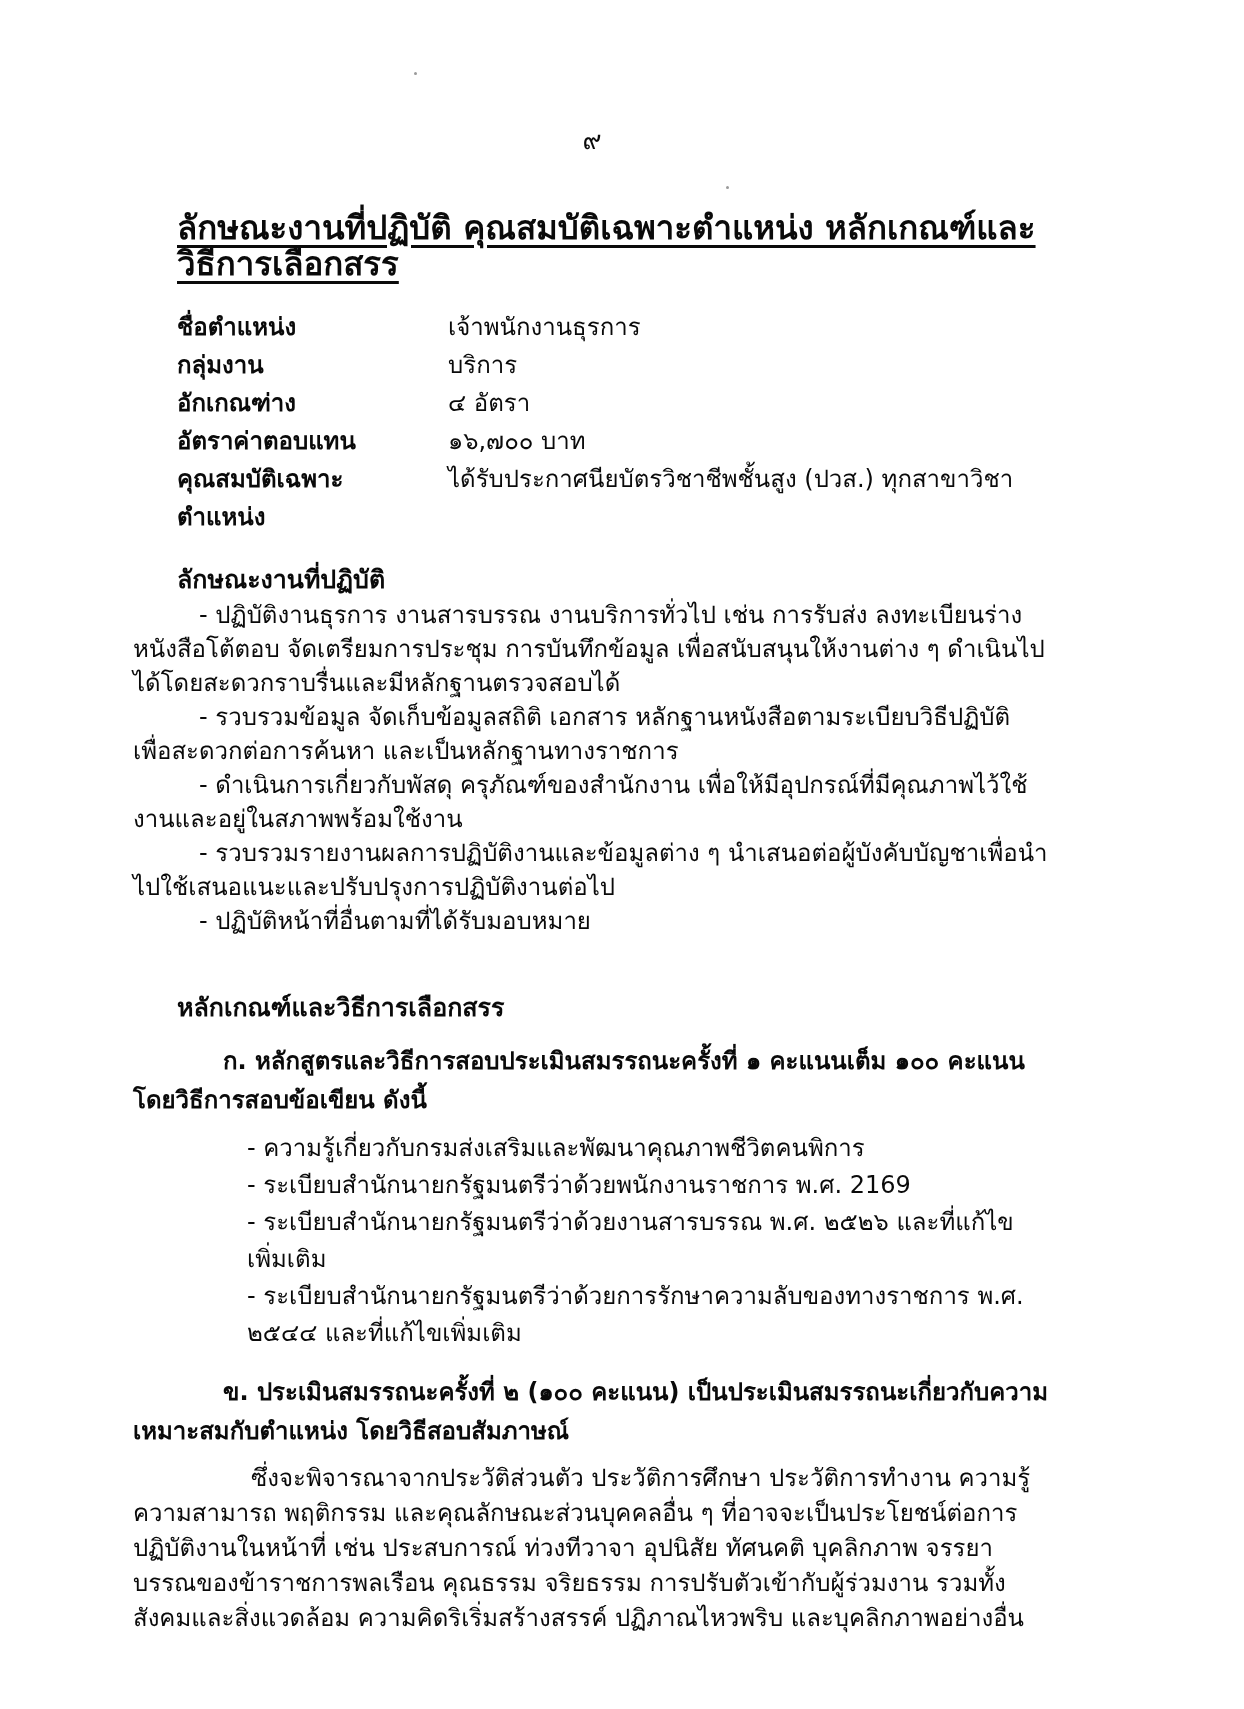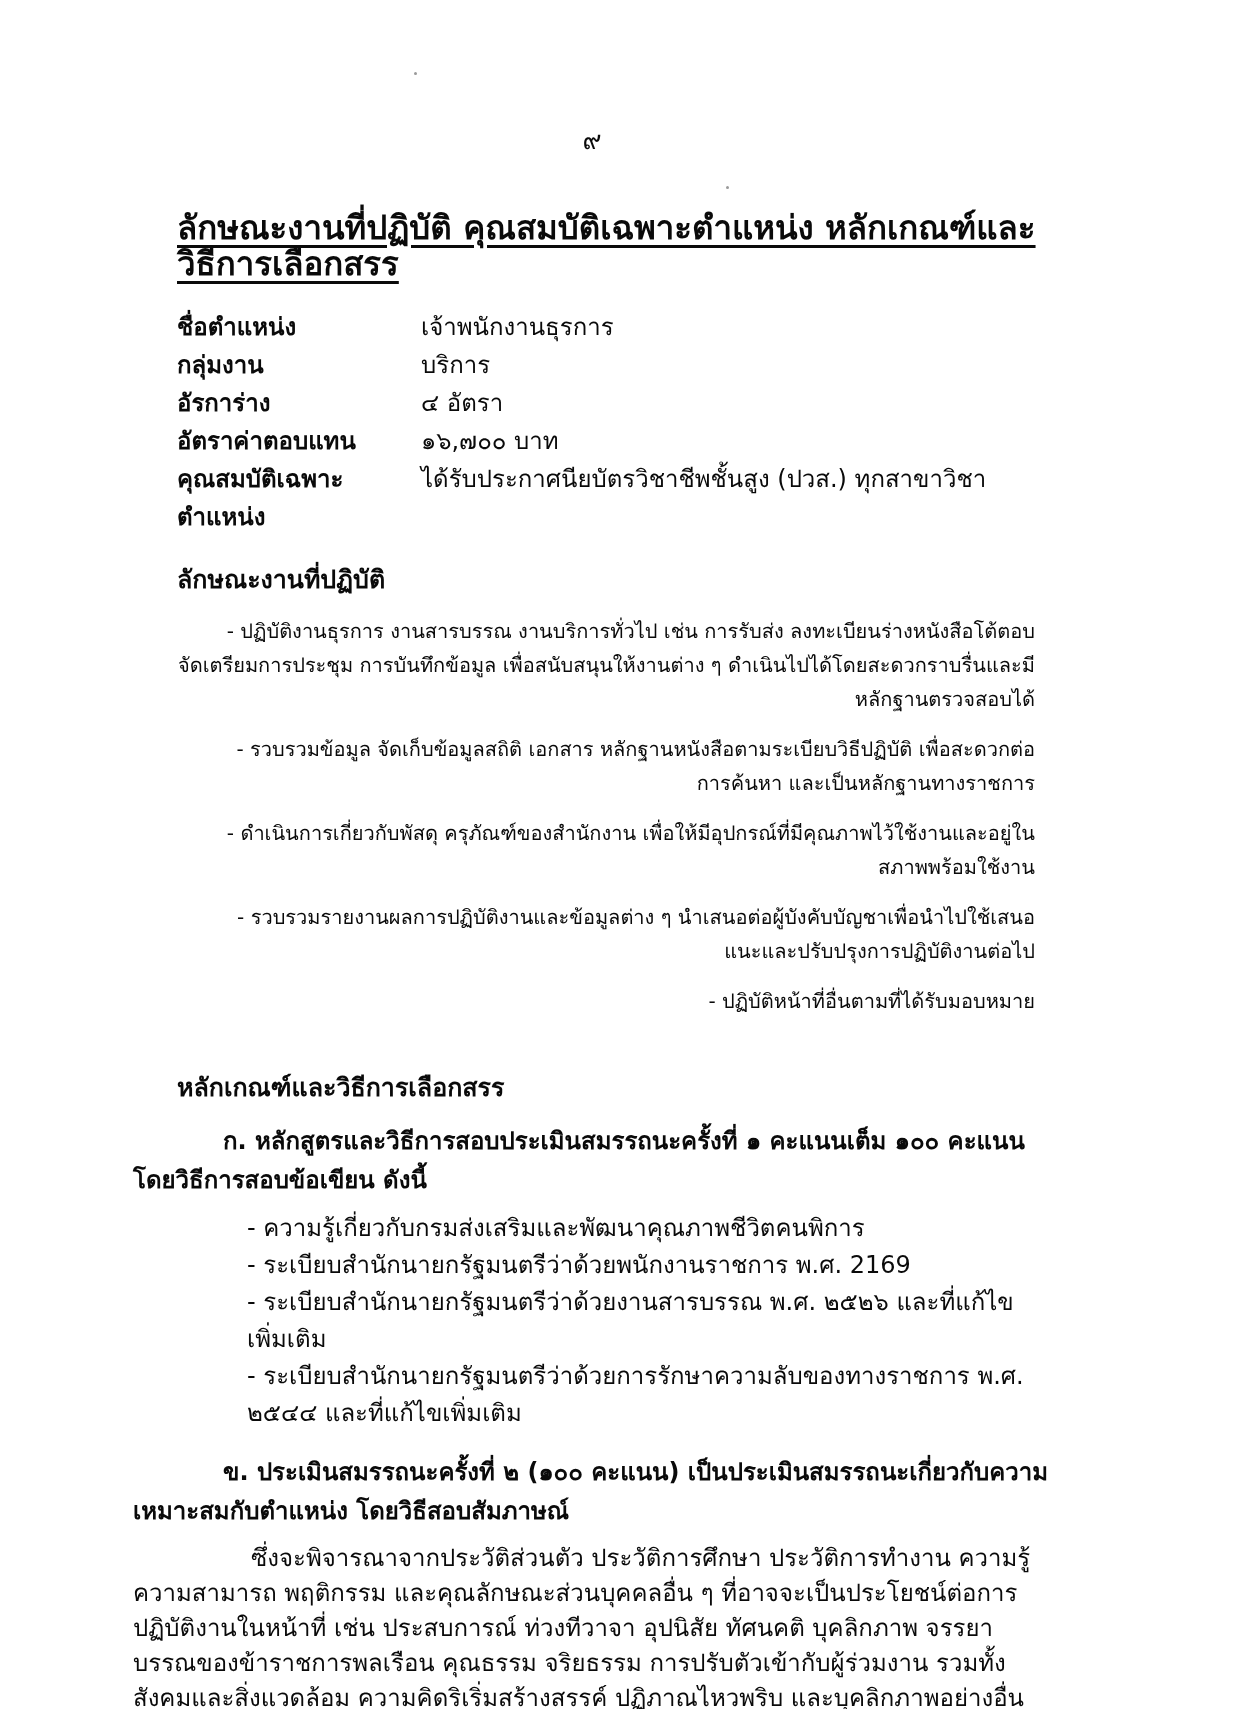--- a/index.html
+++ b/index.html
@@ -27,43 +27,42 @@
   .doc-title {
     margin: 52px 0 0 0;
     padding-left: 44px;
     font-size: 33px;
     font-weight: bold;
     text-decoration: underline;
     text-underline-offset: 6px;
     line-height: 36px;
   }
   .info-block { margin-top: 26px; }
-  .info-row { display: flex; line-height: 38px; font-size: 24px; }
+  .info-row { display: flex; line-height: 38px; font-size: 24px; gap: 27px; }
   .info-label {
     flex: 0 0 288px;
     padding-left: 44px;
     box-sizing: border-box;
     font-weight: bold;
   }
   .info-value { flex: 1; }
   .section-heading {
     margin: 0;
     padding-left: 44px;
     font-size: 25px;
     font-weight: bold;
     line-height: 36px;
     font-family: Liberation Serif, serif;
   }
   .duties-heading { margin-top: 26px; }
   .duty-item {
-    margin: 16px;
+    margin: 0;
     text-indent: 66px;
-    font-size: 20px;
+    font-size: 24px;
     line-height: 34px;
-    text-align: right;
   }
   .selection-heading { margin-top: 52px; }
   .part-heading {
     margin: 16px 0 0 0;
     text-indent: 90px;
     font-size: 24px;
     font-weight: bold;
     line-height: 39px;
   }
   .exam-topics { margin-top: 10px; }
@@ -102,21 +101,21 @@
     <div class="info-block">
       <div class="info-row">
         <span class="info-label">ชื่อตำแหน่ง</span>
         <span class="info-value">เจ้าพนักงานธุรการ</span>
       </div>
       <div class="info-row">
         <span class="info-label">กลุ่มงาน</span>
         <span class="info-value">บริการ</span>
       </div>
       <div class="info-row">
-        <span class="info-label">อัรการ่าง</span>
+        <span class="info-label">อักเกณฑ่าง</span>
         <span class="info-value">๔ อัตรา</span>
       </div>
       <div class="info-row">
         <span class="info-label">อัตราค่าตอบแทน</span>
         <span class="info-value">๑๖,๗๐๐ บาท</span>
       </div>
       <div class="info-row">
         <span class="info-label">คุณสมบัติเฉพาะตำแหน่ง</span>
         <span class="info-value">ได้รับประกาศนียบัตรวิชาชีพชั้นสูง (ปวส.) ทุกสาขาวิชา</span>
       </div>

